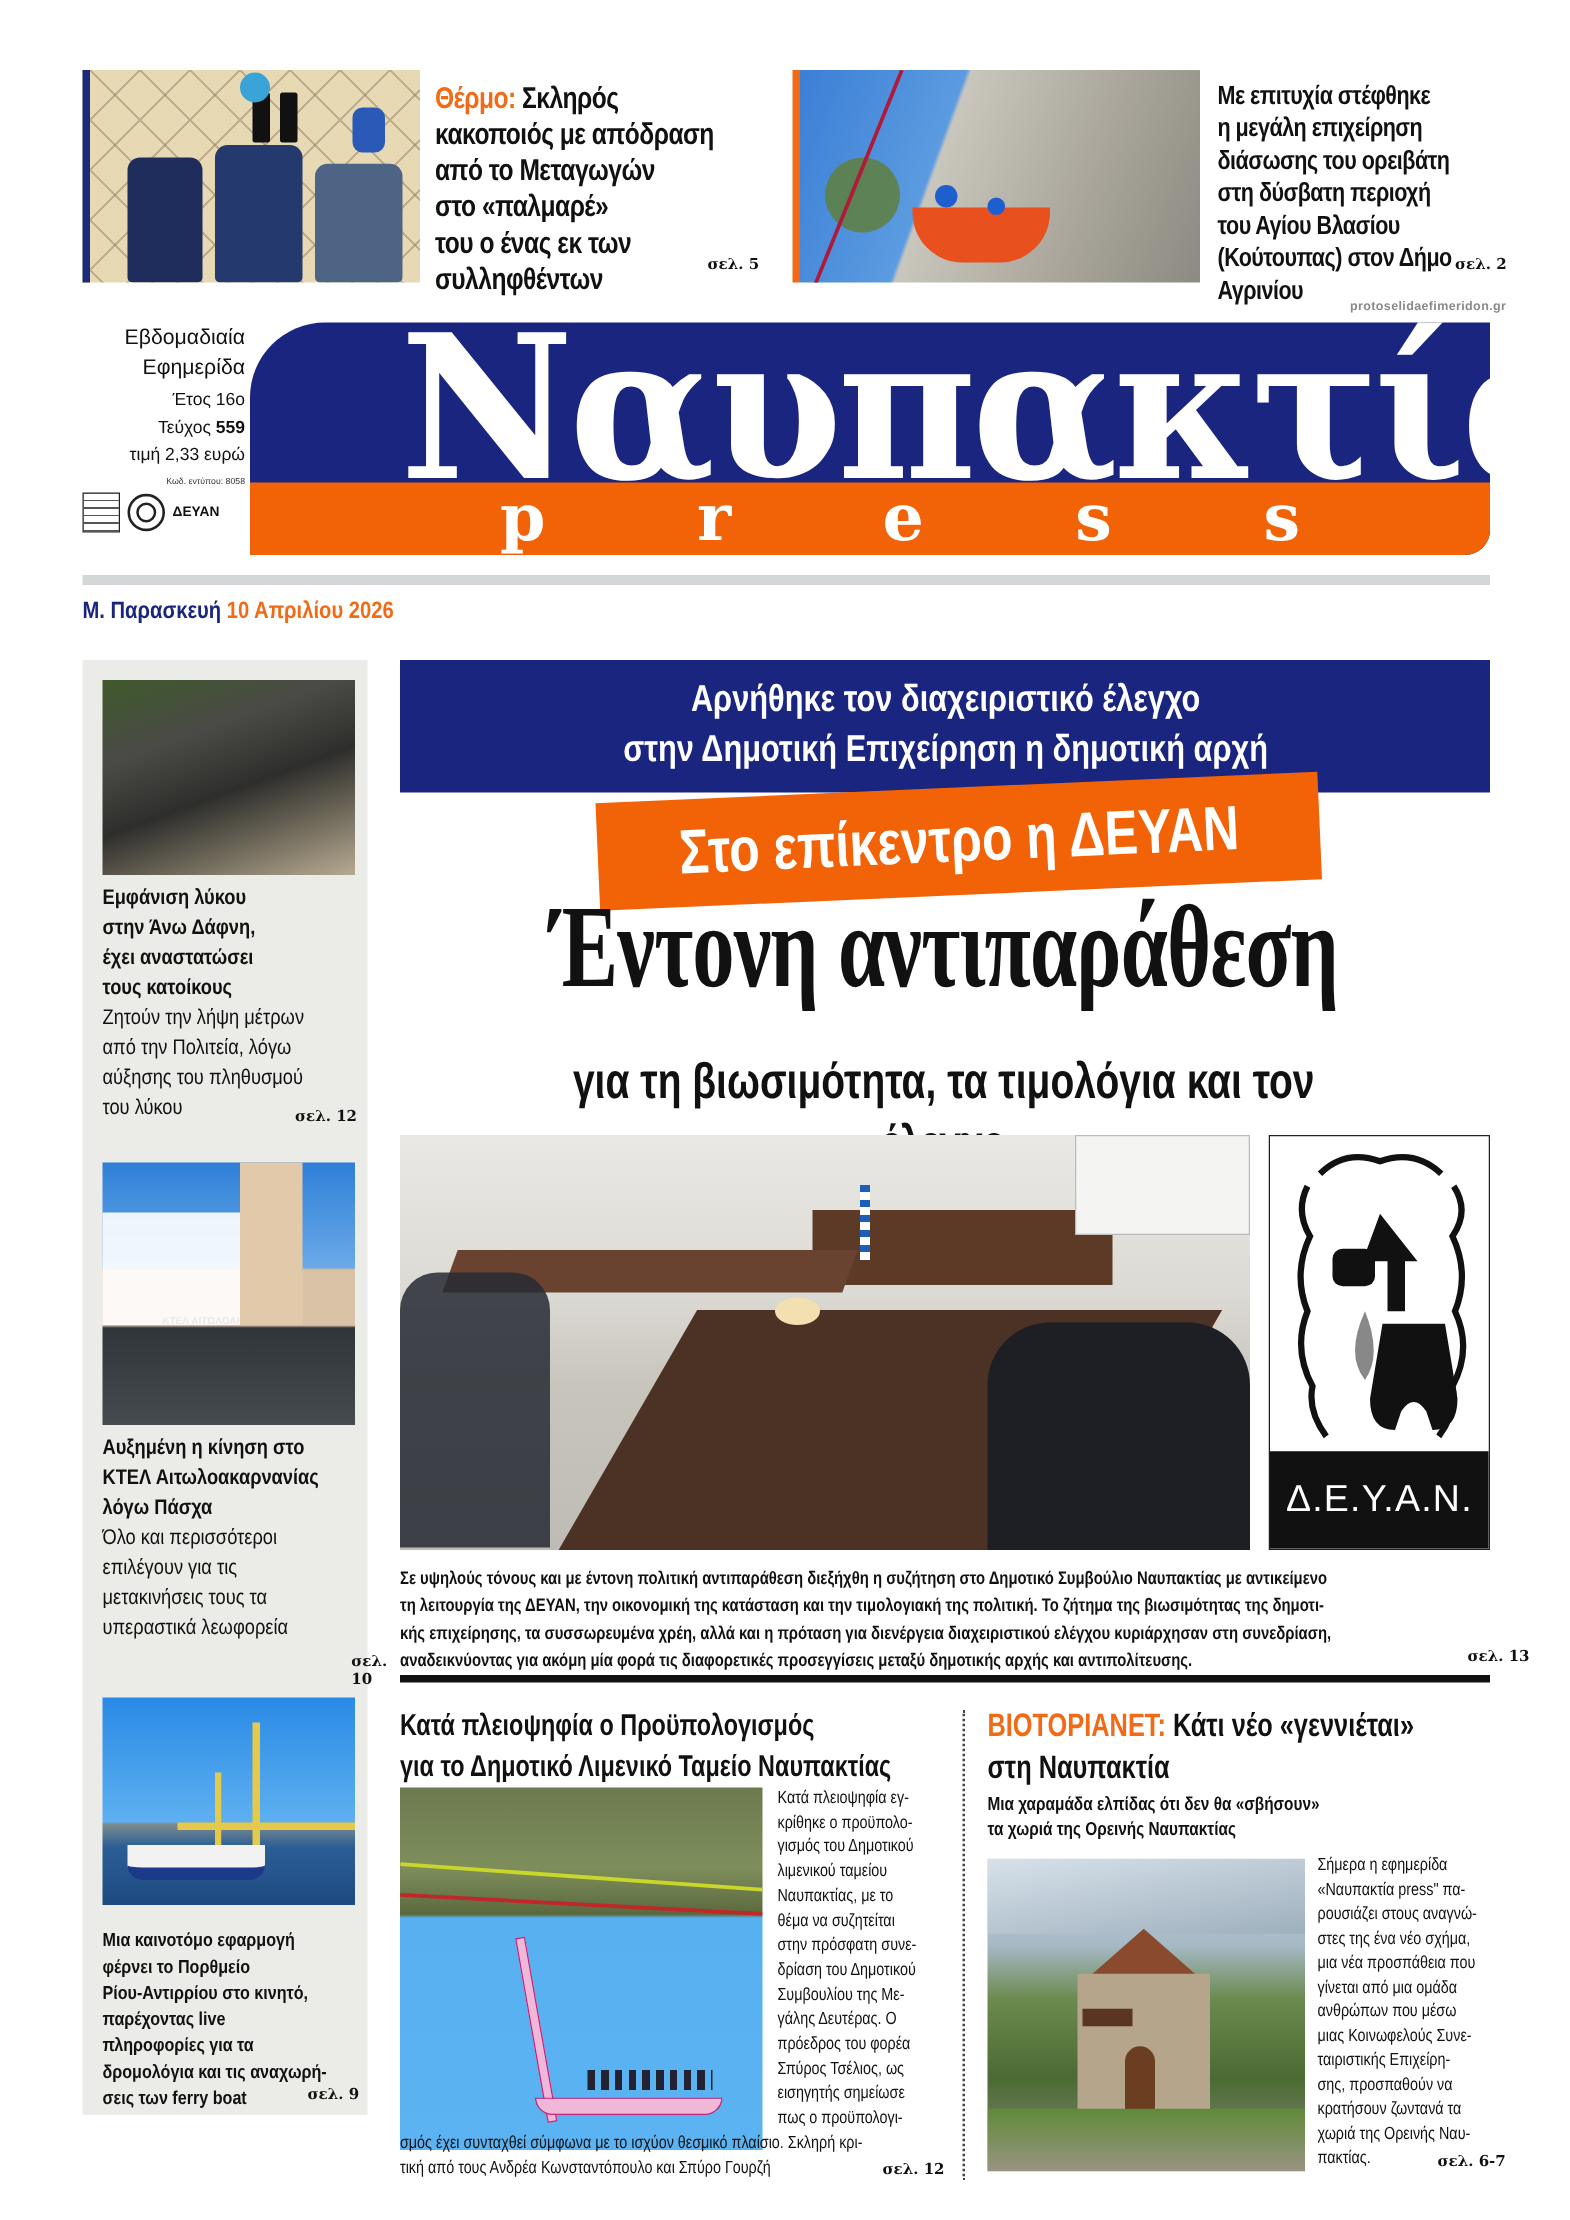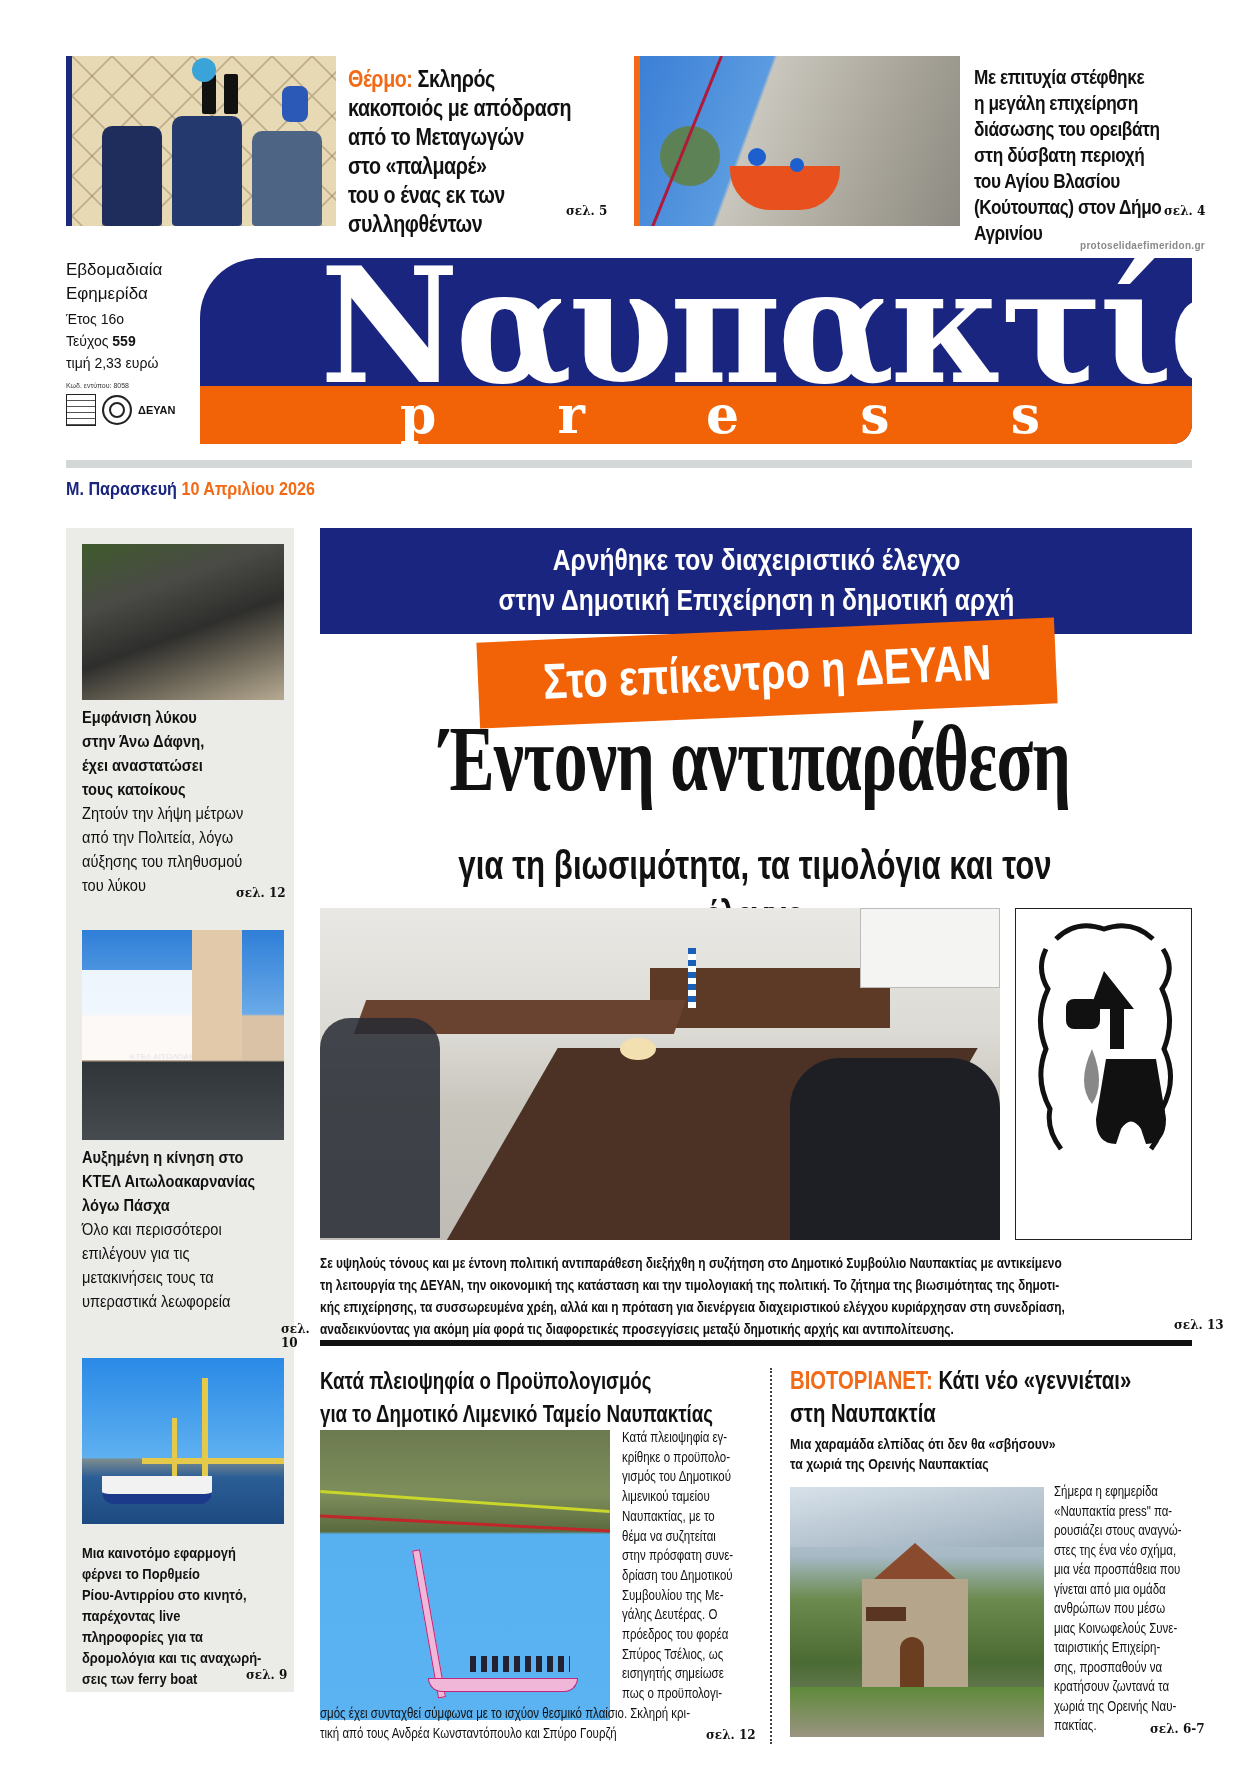--- a/index.html
+++ b/index.html
@@ -14,21 +14,21 @@
       linear-gradient(45deg, transparent 48%, rgba(150,130,100,.5) 49%, rgba(150,130,100,.5) 51%, transparent 52%) 0 0/40px 40px,
       linear-gradient(-45deg, transparent 48%, rgba(150,130,100,.5) 49%, rgba(150,130,100,.5) 51%, transparent 52%) 0 0/40px 40px,
       #e8d9b5; border-left: 6px solid #1b2a7a; }
   .cloth { position:absolute; border-radius: 10px 10px 4px 4px; }
   .img-rescue { background: linear-gradient(110deg, #3b7fd6 0%, #5b9be0 35%, #c9c6bd 36%, #a9a59a 70%, #8c8a82 100%); border-left: 6px solid #f26a16; }
   .teaser-text { position: absolute; font-weight: 700; font-size: 24px; line-height: 29px; letter-spacing: -0.5px; transform: scaleX(0.82); transform-origin: left top; }
   .teaser-text-small { font-size: 21px; line-height: 26px; }
   .orange { color: #f26a16; }
 
   
-  .mast-info { position:absolute; left: 66px; top: 258px; width: 130px; font-size: 15px; line-height: 22px; }
+  .mast-info { position:absolute; left: 66px; top: 258px; width: 130px; font-size: 15px; line-height: 22px; text-align: right; }
   .logo { position: absolute; left: 200px; top: 258px; width: 992px; height: 186px; border-radius: 60px 0 20px 0; overflow: hidden; background: #1a2580; }
   .logo-orange { position: absolute; left: 0; right: 0; bottom: 0; height: 58px; background: #f26207; }
   .logo-title { position: absolute; left: 120px; top: -12px; font-family: "DejaVu Serif", "Liberation Serif", serif; font-weight: 700; font-size: 160px; color: #fff; letter-spacing: -4px; line-height: 1; transform: scaleX(0.95); transform-origin: left top; }
   .logo-press { position: absolute; left: 200px; bottom: 2px; display: flex; gap: 0; width: 640px; justify-content: space-between; font-family: "DejaVu Serif", serif; font-weight: 700; font-size: 52px; color: #fff; line-height: 54px; }
   .divider-bar { position: absolute; left: 66px; top: 460px; width: 1126px; height: 8px; background: #d3d7d8; }
   .date-line { position: absolute; left: 66px; top: 478px; font-size: 19px; font-weight: 700; transform: scaleX(0.85); transform-origin: left top; }
   .navy { color: #1a2580; }
 
   
   .left-col { position: absolute; left: 66px; top: 528px; width: 228px; height: 1164px; background: #ebebe8; }
@@ -94,21 +94,21 @@
 </div>
 <div class="teaser-text teaser-text-small" style="left:974px;top:64px;width:290px;">
   <span>Με επιτυχία στέφθηκε</span><br>
   <span>η μεγάλη επιχείρηση</span><br>
   <span>διάσωσης του ορειβάτη</span><br>
   <span>στη δύσβατη περιοχή</span><br>
   <span>του Αγίου Βλασίου</span><br>
   <span>(Κούτουπας) στον Δήμο</span><br>
   <span>Αγρινίου</span>
 </div>
-<div class="abs page-ref" style="left:1164px;top:204px;">σελ. 4</div>
+<div class="abs page-ref" style="left:1164px;top:204px;">σελ. 2</div>
 <div class="watermark">protoselidaefimeridon.gr</div>
 
 <div class="mast-info">
   <div style="font-size:17px;line-height:24px;">
     <span>Εβδομαδιαία</span><br><span>Εφημερίδα</span>
   </div>
   <div style="margin-top:2px;font-size:14px;">Έτος 16ο</div>
   <div style="font-size:14px;"><span>Τεύχος</span> <b>559</b></div>
   <div style="font-size:14px;">τιμή 2,33 ευρώ</div>
   <div style="font-size:7px;line-height:12px;margin-top:6px;color:#333;">Κωδ. εντύπου: 8058</div>
@@ -205,20 +205,21 @@
 <div class="deyan-logo">
   <svg width="177" height="254" viewBox="0 0 177 254">
     <path d="M30 40 Q20 60 32 80 Q18 110 30 140 Q18 170 34 200 Q30 220 45 240" fill="none" stroke="#111" stroke-width="5"></path>
     <path d="M147 40 Q160 60 146 80 Q160 110 148 140 Q162 170 146 200 Q150 220 135 240" fill="none" stroke="#111" stroke-width="5"></path>
     <path d="M40 30 Q60 10 88 20 Q116 10 137 30" fill="none" stroke="#111" stroke-width="5"></path>
     <rect x="50" y="90" width="34" height="30" rx="8" fill="#111"></rect>
     <polygon points="88,62 118,100 108,100 108,140 94,140 94,100 74,100" fill="#111"></polygon>
     <path d="M76 140 Q60 175 76 195 Q90 175 76 140Z" fill="#888"></path>
     <path d="M90 150 L140 150 L150 210 Q150 235 130 235 L125 220 Q115 205 105 220 L100 235 Q80 235 80 210Z" fill="#111"></path>
   </svg>
+  <div class="deyan-label">Δ.Ε.Υ.Α.Ν.</div>
 </div>
 
 <div class="lead-text">
   <span>Σε υψηλούς τόνους και με έντονη πολιτική αντιπαράθεση διεξήχθη η συζήτηση στο Δημοτικό Συμβούλιο Ναυπακτίας με αντικείμενο</span>
   <span>τη λειτουργία της ΔΕΥΑΝ, την οικονομική της κατάσταση και την τιμολογιακή της πολιτική. Το ζήτημα της βιωσιμότητας της δημοτι-</span>
   <span>κής επιχείρησης, τα συσσωρευμένα χρέη, αλλά και η πρόταση για διενέργεια διαχειριστικού ελέγχου κυριάρχησαν στη συνεδρίαση,</span>
   <span>αναδεικνύοντας για ακόμη μία φορά τις διαφορετικές προσεγγίσεις μεταξύ δημοτικής αρχής και αντιπολίτευσης.</span>
 </div>
 <div class="abs page-ref" style="left:1174px;top:1318px;">σελ. 13</div>
 <div class="thick-rule"></div>

